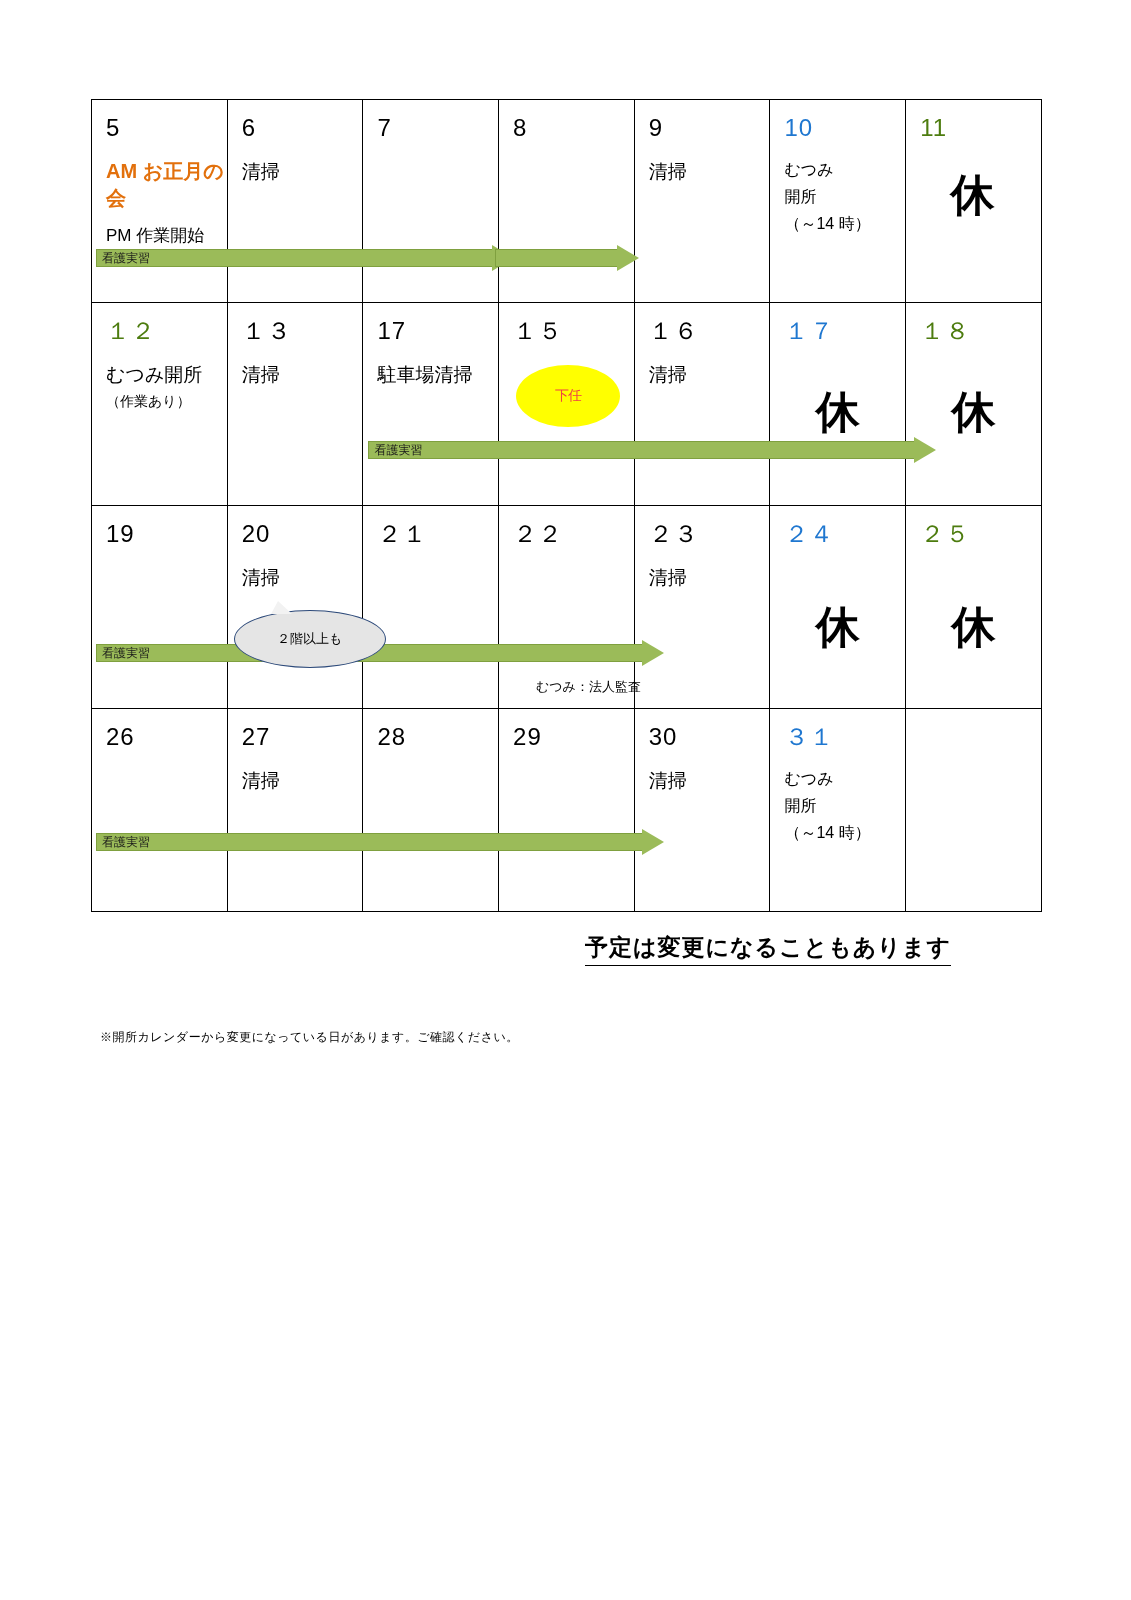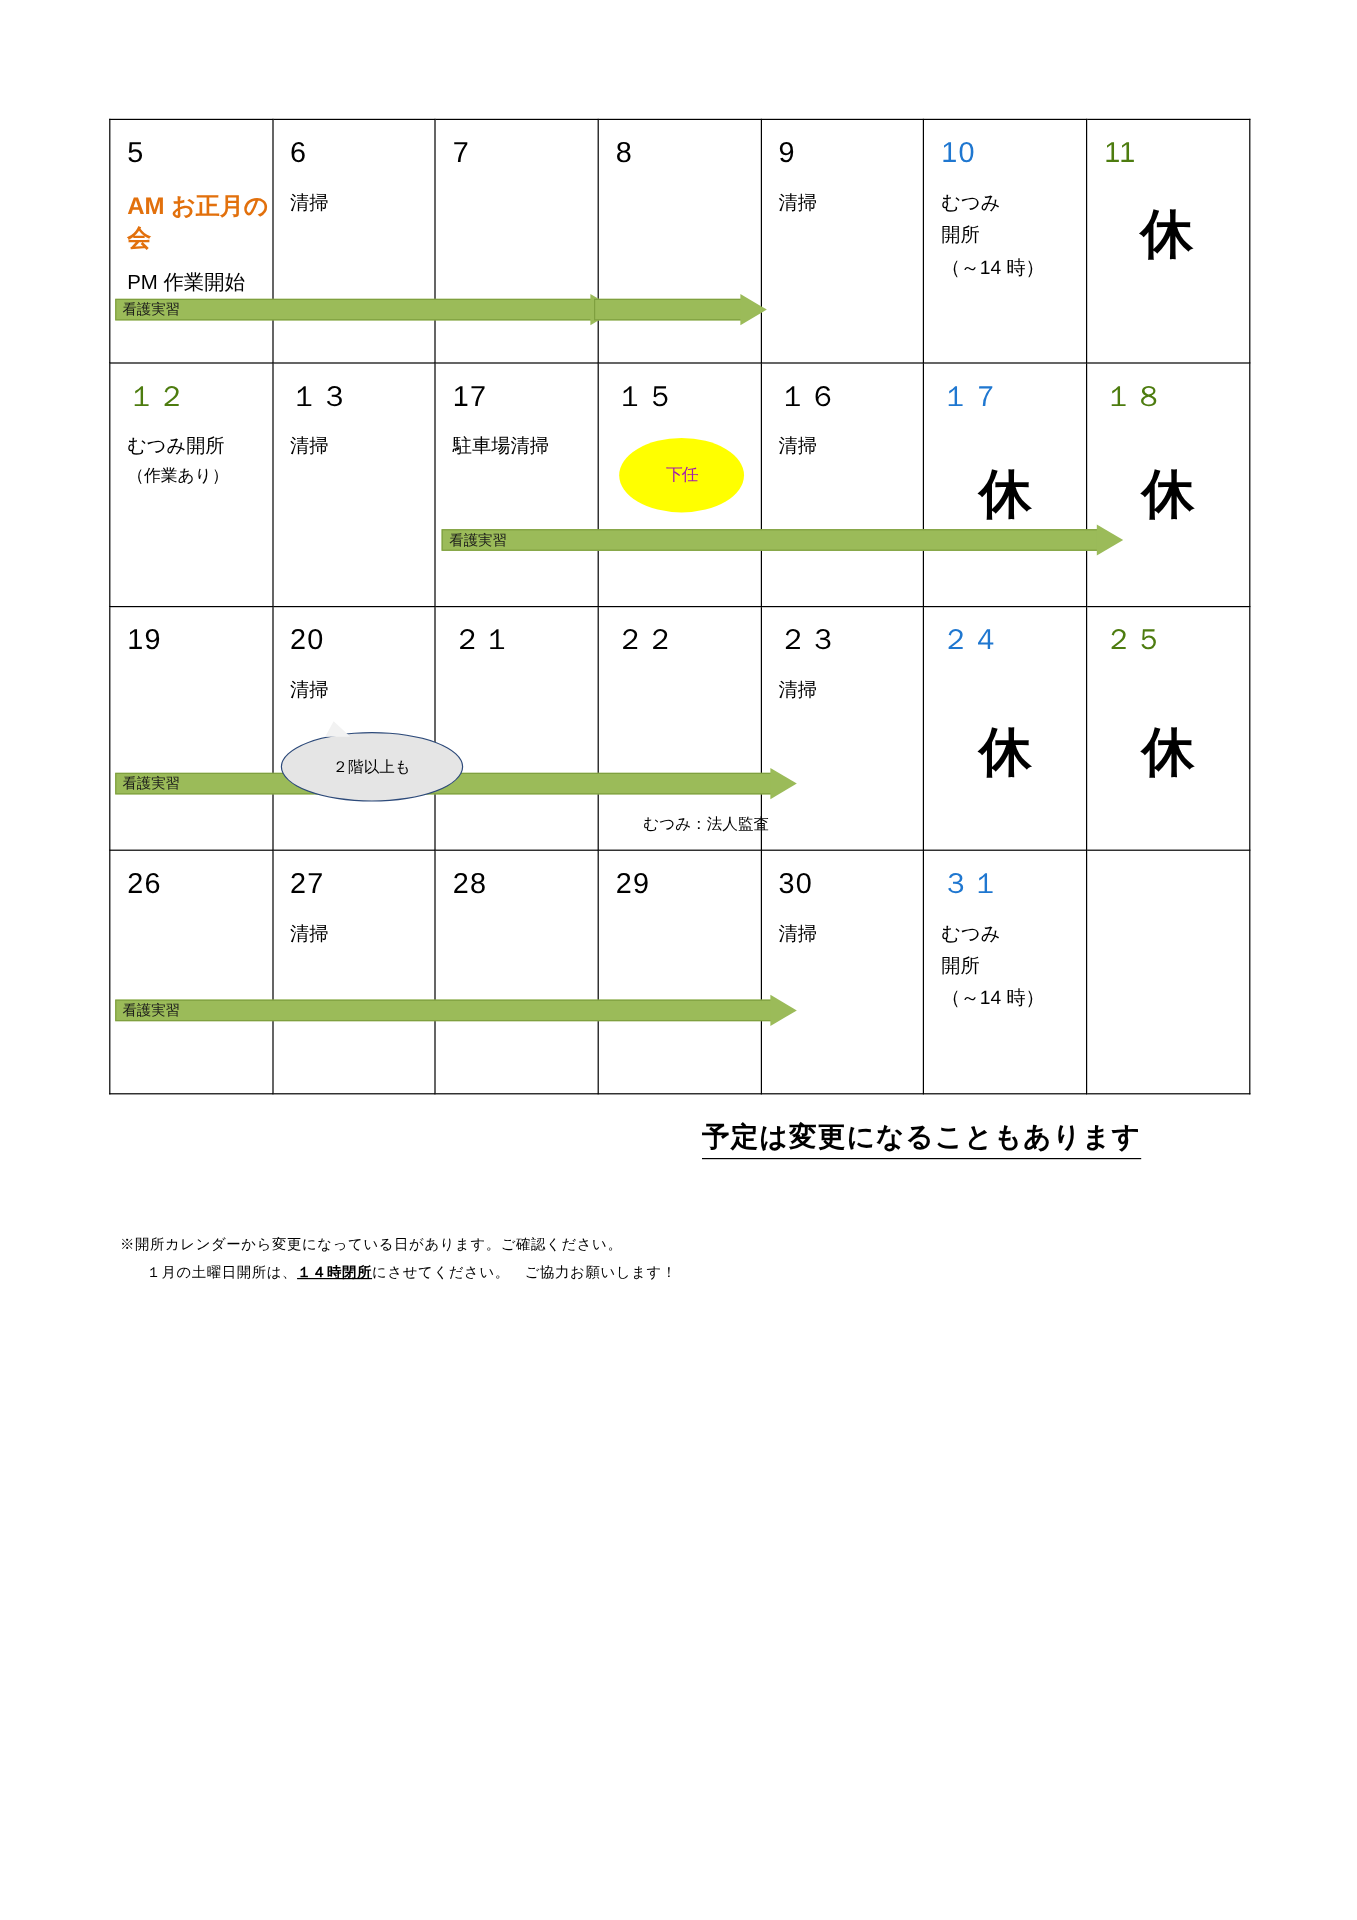--- a/index.html
+++ b/index.html
@@ -52,21 +52,21 @@
     line-height: 1;
     padding: 16px 0 0 14px;
     letter-spacing: 1px;
     color: #000000;
     font-family: "Liberation Sans", sans-serif;
   }
   .daynum.sat { color: #1f77d0; }
   .daynum.sun { color: #4d7c0f; }
 
   .note {
-    font-size: 16px;
+    font-size: 19px;
     padding: 18px 0 0 14px;
     line-height: 1.45;
     color: #000000;
   }
   .note.small {
     font-size: 14px;
   }
   .note-am {
     color: #e2700c;
     font-weight: bold;
@@ -160,21 +160,21 @@
     top: 62px;
   }
   .ellipse-yellow span {
     position: absolute;
     left: 0; right: 0;
     top: 50%;
     transform: translateY(-50%);
     text-align: center;
     font-size: 14px;
     letter-spacing: -1px;
-    color: #a21caf;
+    color: #ef4444;
   }
 
   
   .bubble {
     position: absolute;
     width: 150px;
     height: 56px;
     border: 1px solid #2d4a7a;
     border-radius: 50%;
     background: #e5e5e5;
@@ -463,16 +463,15 @@
         </td>
       </tr>
 
     </tbody>
   </table>
 
   <div class="footer-note">予定は変更になることもあります</div>
 
   <div class="bottom-block">
     <div>※開所カレンダーから変更になっている日があります。ご確認ください。</div>
-    <div class="bottom-line2"><span>１月の土曜日開所は、</span><span class="u-bold">１４時閉所</span><span>にさせてください。　ご協力お願いします！</span></div>
   </div>
 
 </div>
 
 </body></html>

